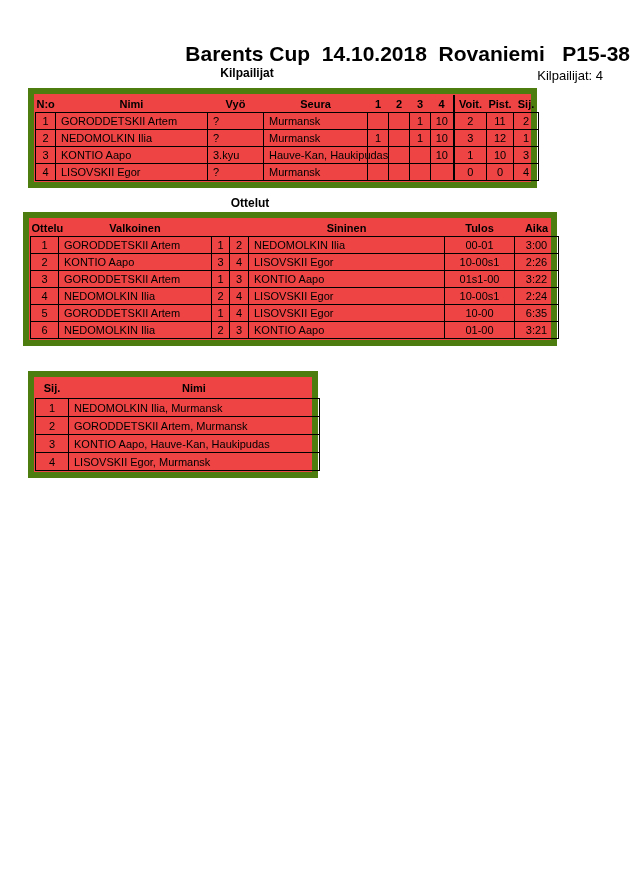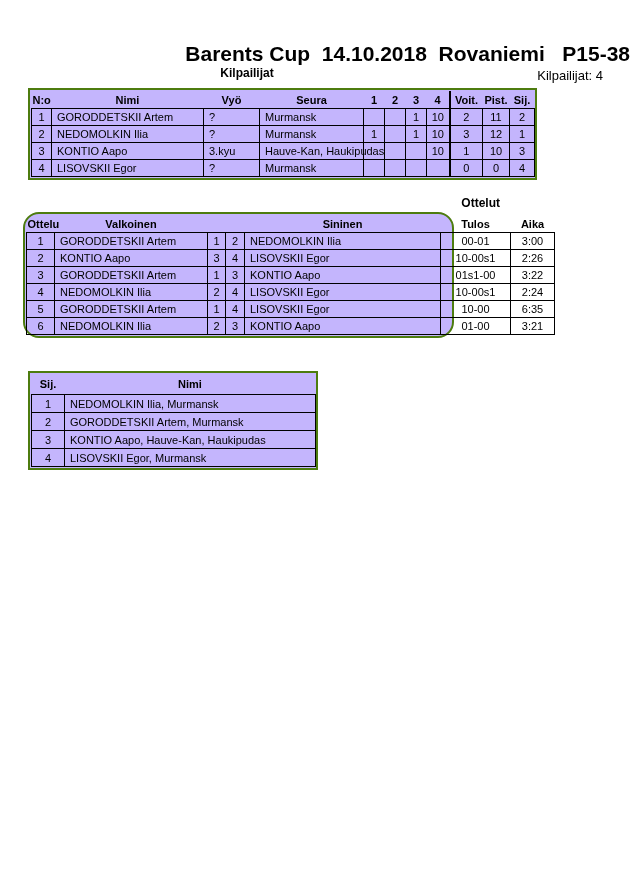--- a/index.html
+++ b/index.html
@@ -25,31 +25,31 @@
     font-size: 21px;
     white-space: pre;
   }
   .section-title {
     font-weight: bold;
     font-size: 12px;
     text-align: center;
   }
   #kilp-title { top: 66px; left: 0; width: 494px; }
   #kilp-count { top: 68px; right: 27px; font-size: 13px; }
-  #ott-title  { top: 196px; left: 0; width: 500px; text-align: right; }
+  #ott-title  { top: 196px; left: 0; width: 500px; }
   #tul-title  { top: 351px; left: 0; width: 346px; }
 
   .tblwrap {
-    border: 2px solid #4d7c0f;
+    border: 6px solid #4d7c0f;
     padding: 1px;
-    background: #c4b5fd;
+    background: #ef4444;
     box-sizing: border-box;
   }
   #t1 { top: 88px;  left: 28px; width: 509px; }
-  #t2 { top: 212px; left: 23px; width: 431px; border-radius: 16px; }
+  #t2 { top: 212px; left: 23px; width: 534px; }
   #t3 { top: 371px; left: 28px; width: 290px; }
 
   table {
     border-collapse: collapse;
     table-layout: fixed;
     width: 100%;
     font-size: 11px;
   }
   th {
     font-weight: bold;

